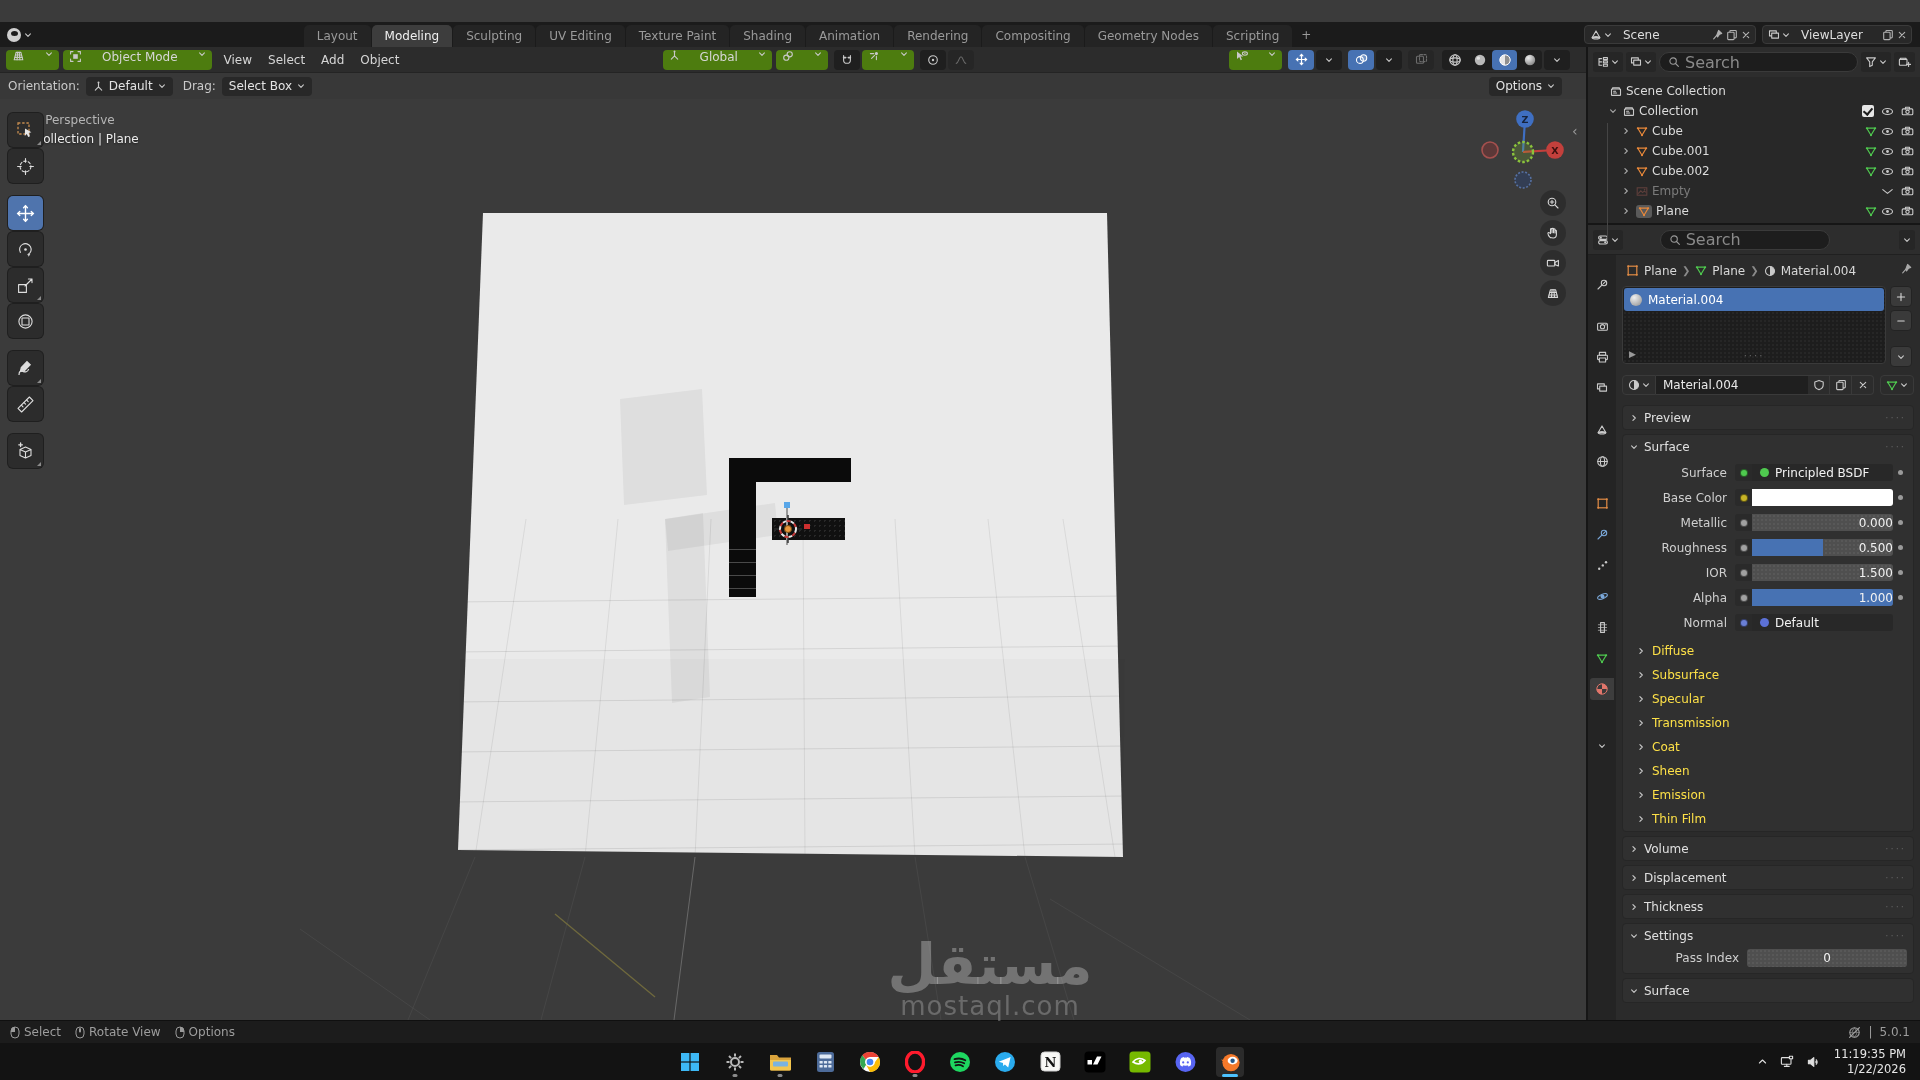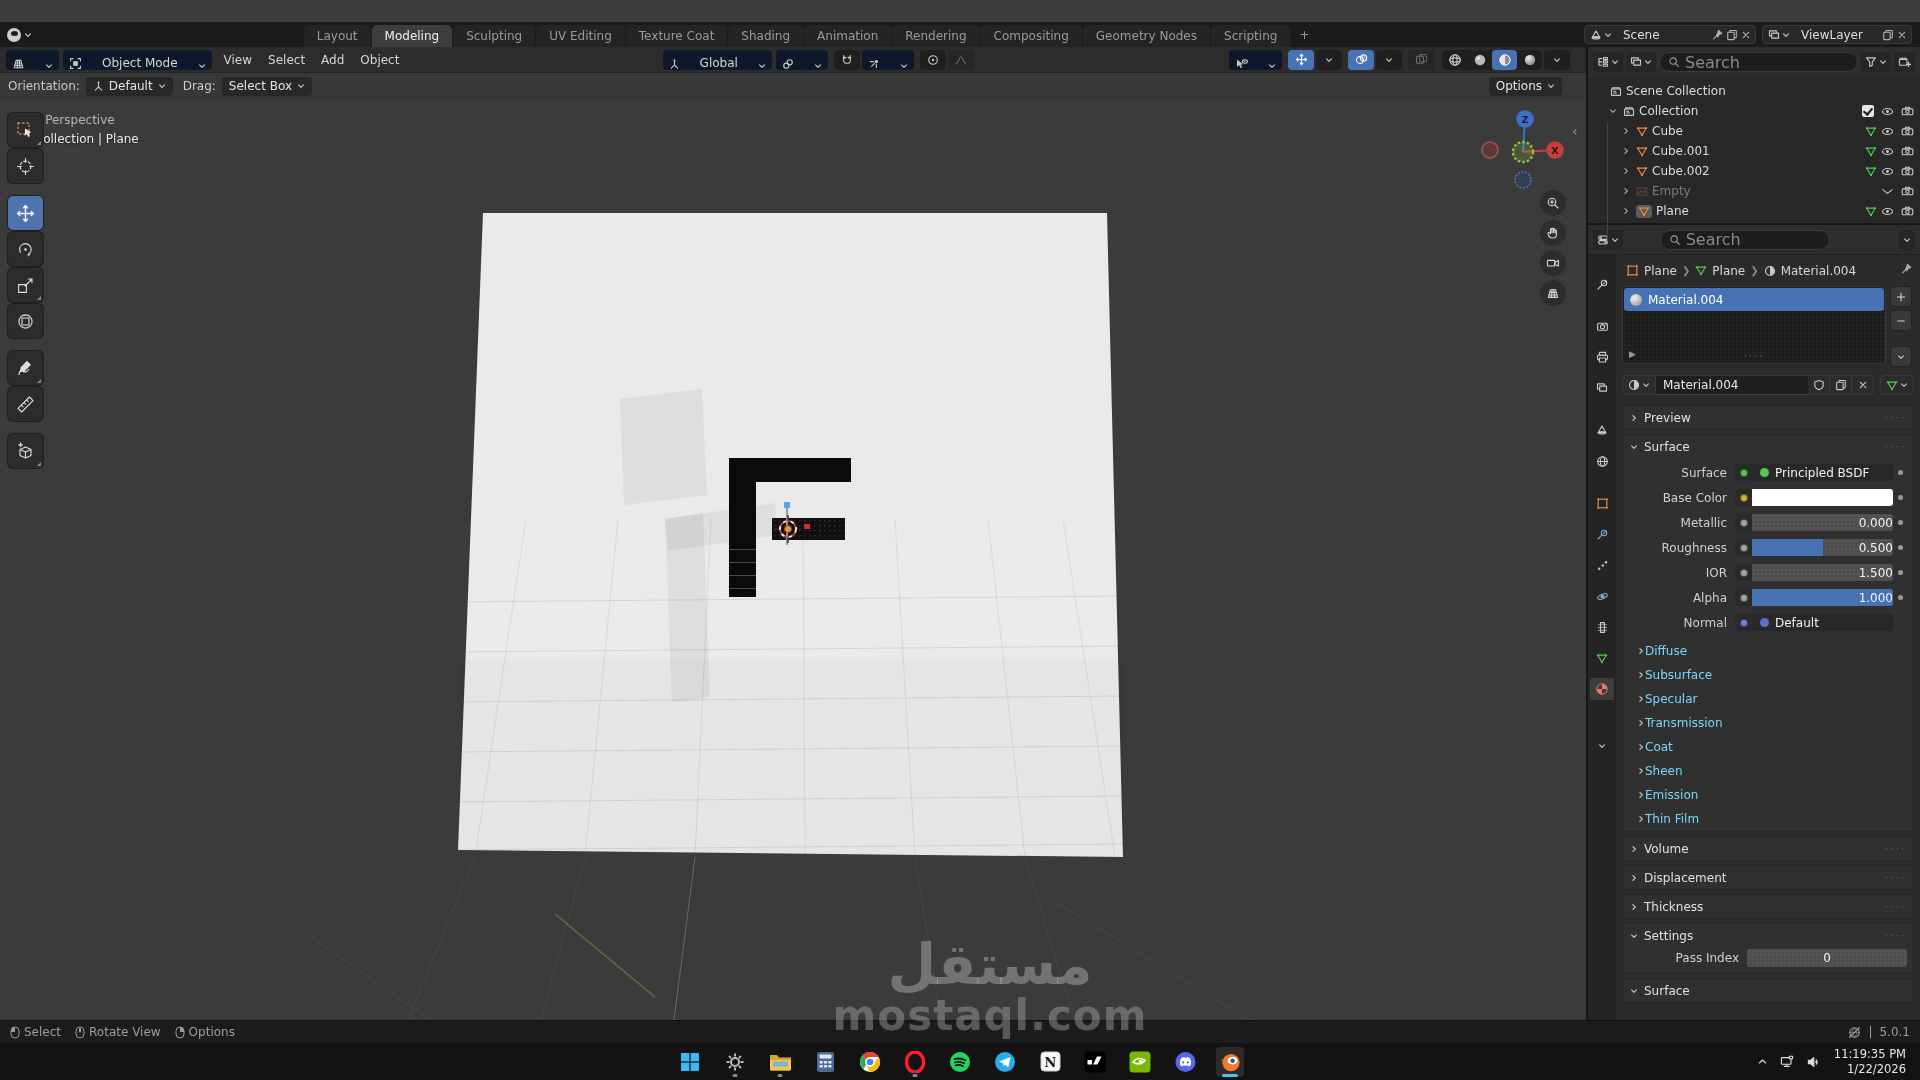--- a/index.html
+++ b/index.html
@@ -25,21 +25,21 @@
   .ws-tab.active { background:#3d3d3d; color:#f0f0f0; }
   .ws-add { padding:0 9px; color:#9a9a9a; }
   .id-widget { display:flex; align-items:center; height:19px; background:#282828; border:1px solid #3a3a3a; border-radius:4px; margin-right:6px; color:#dedede; }
   .id-widget .seg { display:flex; align-items:center; gap:2px; padding:0 5px; height:100%; }
   .id-widget .nm { padding:0 6px; flex:1; white-space:nowrap; }
   .id-widget .ico { opacity:.85; display:flex; }
   .dim { opacity:.4; }
 
   
   .vp-header { position:absolute; left:0; top:47px; width:1586px; height:26px; background:#2c2c2c; display:flex; align-items:center; color:#d6d6d6; font-size:12px; padding:0 6px; border-bottom:1px solid #242424; }
-  .hbtn { display:flex; align-items:flex-end; gap:20px; height:20px; padding:0 6px; background:#0f172a; border-radius:4px; margin-right:4px; }
+  .hbtn { display:flex; align-items:flex-start; gap:20px; height:20px; padding:0 6px; background:#4d7c0f; border-radius:4px; margin-right:4px; }
   .hmenu { padding:0 8px; height:20px; display:flex; align-items:center; border-radius:3px; }
   .hgrp { display:flex; align-items:center; }
   .hspacer { flex:1; }
   .tog { width:26px; height:20px; display:flex; align-items:center; justify-content:center; background:#1f1f1f; border-radius:4px; margin-left:2px; }
   .tog.on { background:#4772b3; }
   .shade-grp { display:flex; background:#1f1f1f; border-radius:4px; margin-left:8px; }
   .shade-btn { width:25px; height:20px; display:flex; align-items:center; justify-content:center; border-radius:4px; }
   .shade-btn.on { background:#4772b3; }
 
   
@@ -68,21 +68,21 @@
   .tool-btn .corner { position:absolute; right:2px; bottom:2px; width:0; height:0; border-left:4px solid transparent; border-bottom:4px solid #8b8b8b; }
 
   
   .nav-gizmo { position:absolute; left:1473px; top:3px; width:100px; height:100px; }
   .nav-btns { position:absolute; left:1540px; top:91px; display:flex; flex-direction:column; gap:4px; }
   .nav-circle { width:26px; height:26px; border-radius:50%; background:rgba(35,35,35,.55); display:flex; align-items:center; justify-content:center; }
   .collapse-arrow { position:absolute; left:1572px; top:24px; color:#9a9a9a; font-size:14px; }
 
   .watermark { position:absolute; left:760px; top:936px; width:460px; text-align:center; z-index:40; pointer-events:none; }
   .watermark .ar { font-size:56px; font-weight:bold; color:rgba(200,200,200,.40); line-height:1.05; }
-  .watermark .en { font-size:42px; font-weight:bold; color:rgba(165,165,165,.45); letter-spacing:1px; margin-top:-4px; }
+  .watermark .en { font-size:26px; font-weight:normal; color:rgba(165,165,165,.45); letter-spacing:1px; margin-top:-4px; }
 
   
   .right-col { position:absolute; left:1586px; top:47px; width:334px; height:973px; background:#2b2b2b; border-left:2px solid #161616; display:flex; flex-direction:column; }
   .outliner { height:178px; background:#282828; border-bottom:2px solid #161616; }
   .ol-header { height:30px; background:#2d2d2d; display:flex; align-items:center; padding:0 5px; gap:3px; }
   .sm-btn { height:20px; display:flex; align-items:center; gap:2px; padding:0 4px; background:#262626; border-radius:3px; }
   .search-box { flex:1; height:20px; background:#1d1d1d; border:1px solid #3a3a3a; border-radius:10px; display:flex; align-items:center; gap:5px; padding:0 8px; }
   .search-box input { background:transparent; border:none; outline:none; color:#bdbdbd; font-size:16px; width:100%; font-family:inherit; }
   .search-box input::placeholder { color:#8a8a8a; }
   .ol-rows { position:relative; padding-top:4px; }
@@ -132,21 +132,21 @@
   .prow .socket { width:17px; height:17px; background:#2a2a2a; border-radius:3px 0 0 3px; display:flex; align-items:center; justify-content:center; }
   .sock-dot { width:8px; height:8px; border-radius:50%; border:1px solid rgba(0,0,0,.5); }
   .prow .widget { flex:1; height:17px; position:relative; border-radius:0 3px 3px 0; overflow:hidden; background:#4f4f4f; background-image:radial-gradient(rgba(255,255,255,.05) 1px, transparent 1px); background-size:4px 4px; }
   .widget .fill { position:absolute; left:0; top:0; bottom:0; background:#4772b3; }
   .widget .wval { position:absolute; inset:0; display:flex; align-items:center; justify-content:flex-end; color:#f2f2f2; font-size:12px; }
   .widget.menu { background:#282828; background-image:none; }
   .widget.menu .wval { justify-content:flex-start; padding-left:8px; gap:6px; }
   .widget.color { background:#fff; background-image:none; }
   .deco { width:14px; display:flex; justify-content:center; }
   .deco i { width:5px; height:5px; border-radius:50%; background:#9a9a9a; }
-  .subpanel-h { height:24px; display:flex; align-items:center; padding:0 14px; color:#7dd3fc;text-align:center; }
+  .subpanel-h { height:24px; display:flex; align-items:center; gap:7px; padding:0 14px; color:#fde047;text-align:center; }
   .pass-row { display:flex; align-items:center; height:26px; padding:0 6px 4px 0; }
   .pass-row .plabel { width:124px; text-align:right; padding-right:8px; }
   .pass-widget { flex:1; height:18px; background:#4f4f4f; background-image:radial-gradient(rgba(255,255,255,.05) 1px, transparent 1px); background-size:4px 4px; border-radius:3px; display:flex; align-items:center; justify-content:center; color:#f2f2f2; }
 
   
   .statusbar { position:absolute; left:0; top:1020px; width:1920px; height:23px; background:#1c1c1c; border-top:1px solid #101010; display:flex; align-items:center; font-size:12px; color:#9d9d9d; padding:0 10px; }
   .sb-item { display:flex; align-items:center; gap:4px; margin-right:14px; }
   .sb-right { margin-left:auto; display:flex; align-items:center; gap:7px; }
 
   
@@ -182,21 +182,21 @@
         <div class="menu-item">Edit</div>
         <div class="menu-item">Render</div>
         <div class="menu-item">Window</div>
         <div class="menu-item">Help</div>
       </div>
     <div class="ws-tabs" id="ws-tabs">
         <div class="ws-tab">Layout</div>
         <div class="ws-tab active">Modeling</div>
         <div class="ws-tab">Sculpting</div>
         <div class="ws-tab">UV Editing</div>
-        <div class="ws-tab">Texture Coat</div>
+        <div class="ws-tab">Texture Paint</div>
         <div class="ws-tab">Shading</div>
         <div class="ws-tab">Animation</div>
         <div class="ws-tab">Rendering</div>
         <div class="ws-tab">Compositing</div>
         <div class="ws-tab">Geometry Nodes</div>
         <div class="ws-tab">Scripting</div>
       </div>
     <div class="ws-add">+</div>
     <div style="flex:1"></div>
     <div class="id-widget" style="width:172px">

